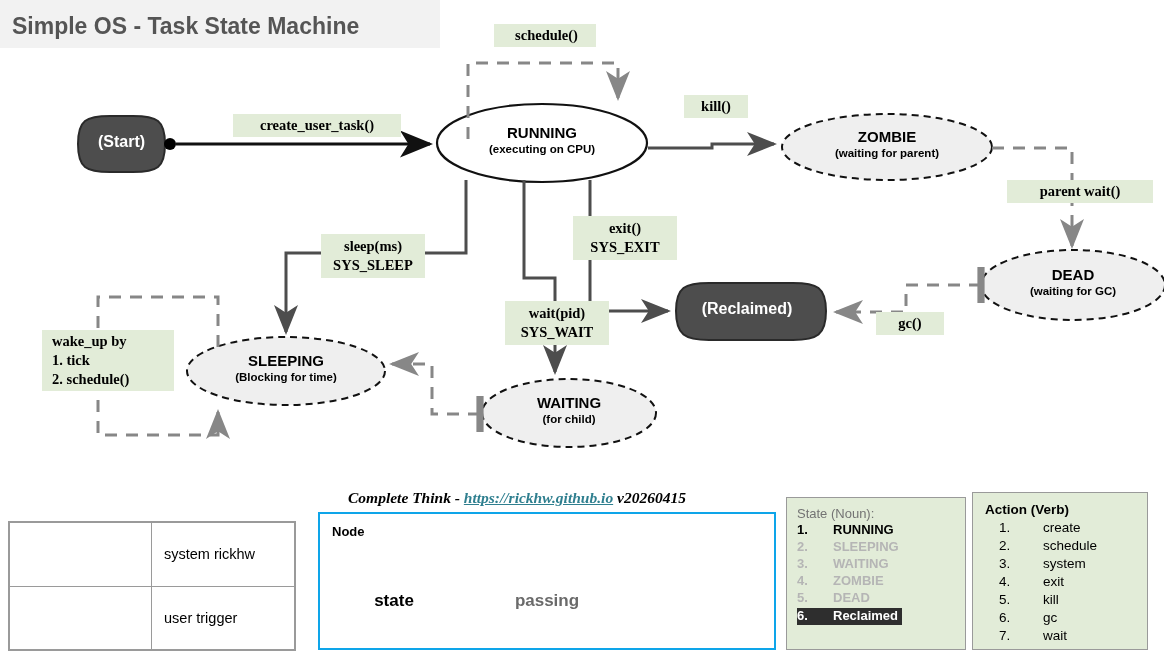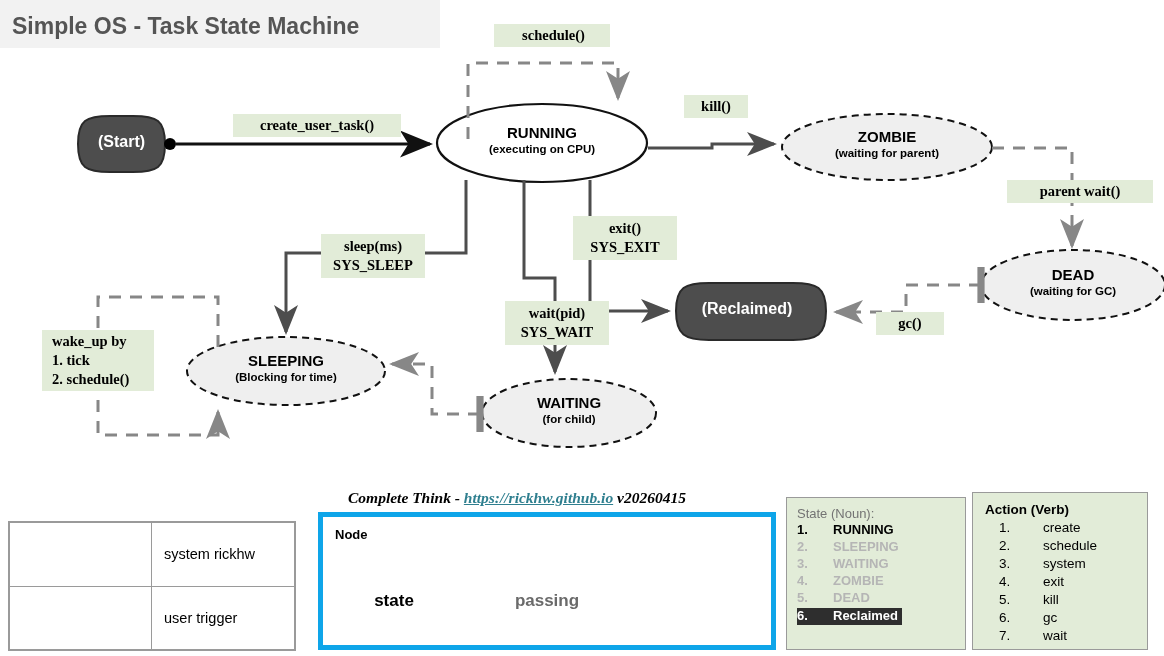--- a/index.html
+++ b/index.html
@@ -63,21 +63,21 @@
   
   #credit{
     position:absolute;left:348px;top:489px;
     font-family:"Liberation Serif", serif;
     font-size:15.5px;font-weight:bold;font-style:italic;color:#000;
     white-space:nowrap;
   }
   #credit a{color:#2f7f8f;text-decoration:underline;}
   #node-legend{
     position:absolute;left:318px;top:512px;width:458px;height:138px;
-    border:5px solid #0ea5e9;background:#fff;box-sizing:border-box;
+    border:2px solid #0ea5e9;background:#fff;box-sizing:border-box;
   }
   #node-legend-title{
     position:absolute;left:12px;top:10px;font-size:13px;font-weight:bold;
   }
   .legend-shape-label{
     position:absolute;text-align:center;font-weight:bold;font-size:17px;
     font-family:"Liberation Sans", sans-serif;
   }
 
   
@@ -204,38 +204,38 @@
     <span class="node-sub">(Blocking for time)</span>
   </div>
 
   <div class="node-label" style="left:482px;top:394px;width:174px;">
     <span class="node-title">WAITING</span>
     <span class="node-sub">(for child)</span>
   </div>
 
   <div class="elabel" style="left:233px;top:114px;width:168px;">create_user_task()</div>
 
-  <div class="elabel" style="left:494px;top:24px;width:116px;padding-left:11px;">schedule()</div>
+  <div class="elabel" style="left:494px;top:24px;width:102px;padding-left:11px;">schedule()</div>
 
   <div class="elabel" style="left:684px;top:95px;width:64px;">kill()</div>
 
   <div class="elabel" style="left:1007px;top:180px;width:146px;">parent wait()</div>
 
   <div class="elabel" style="left:876px;top:312px;width:68px;">gc()</div>
 
   <div class="elabel two" style="left:573px;top:216px;width:104px;">exit()
 SYS_EXIT</div>
 
   <div class="elabel two" style="left:321px;top:234px;width:104px;">sleep(ms)
 SYS_SLEEP</div>
 
   <div class="elabel two" style="left:505px;top:301px;width:104px;">wait(pid)
 SYS_WAIT</div>
 
-  <div class="elabel" style="left:42px;top:330px;width:112px;text-align:left;padding-left:10px;">wake_up by
+  <div class="elabel" style="left:42px;top:330px;width:132px;text-align:left;padding-left:10px;">wake_up by
 1. tick
 2. schedule()</div>
 
   <div id="icon-table">
     <table>
       <colgroup>
           <col class="c1">
           <col>
         </colgroup>
       <tbody>

